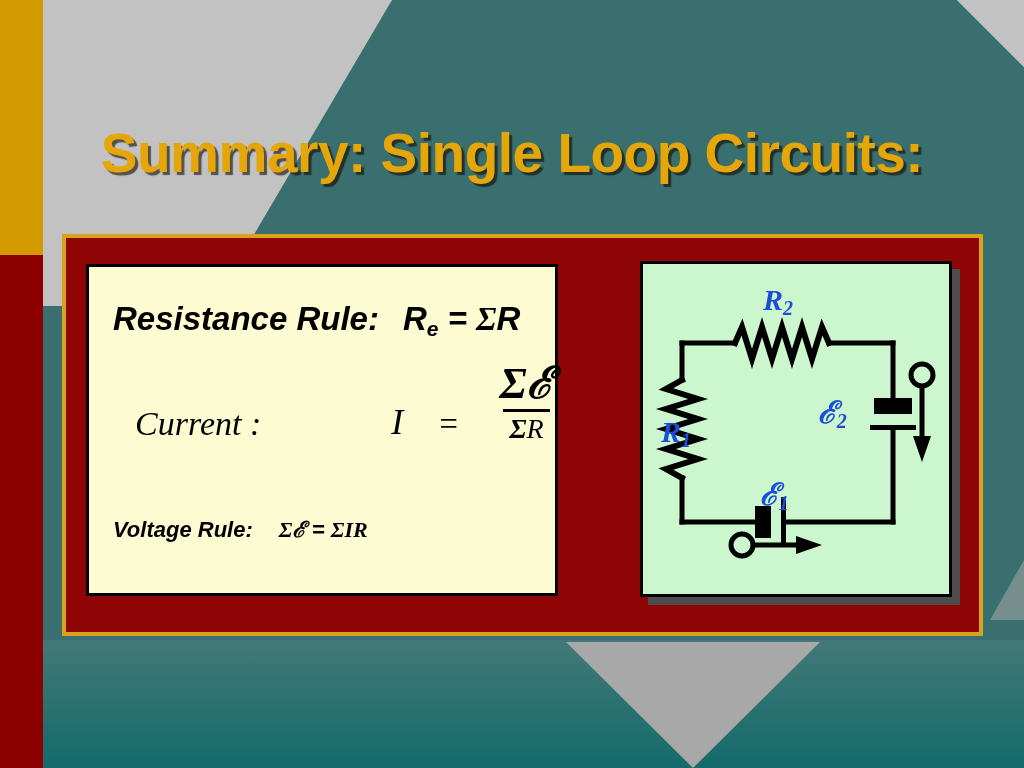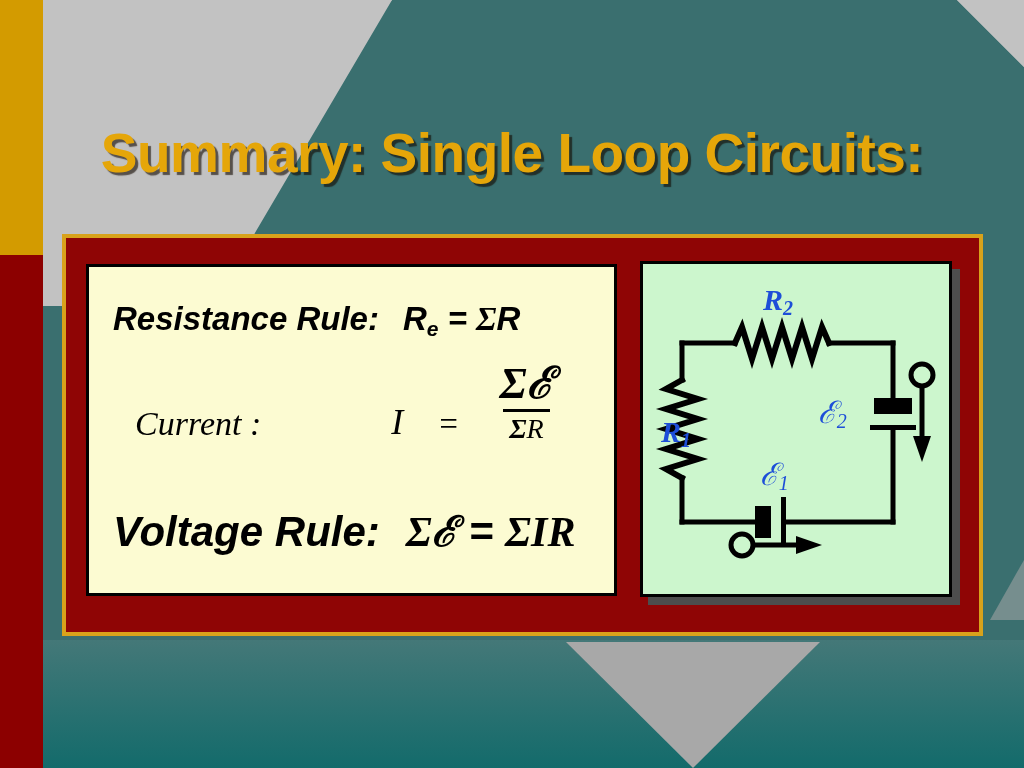--- a/index.html
+++ b/index.html
@@ -34,21 +34,21 @@
   
   #panel{
     position:absolute;left:62px;top:234px;width:921px;height:402px;
     background:#8f0505;
     border:4px solid #d8a21b;
     box-sizing:border-box;
   }
 
   
   #formula-card{
-    position:absolute;left:86px;top:264px;width:531px;height:332px;
+    position:absolute;left:86px;top:264px;width:472px;height:332px;
     background:#fcfbd2;
     border:3px solid #000;
     box-sizing:border-box;
   }
   .frow{position:absolute;color:#000;white-space:nowrap;}
 
   .f-res{
     left:24px;top:33px;
     font-size:33px;font-weight:bold;font-style:italic;
     font-family:"Liberation Sans",sans-serif;
@@ -67,22 +67,22 @@
   .f-cur .lbl{padding-right:4px;}
   .f-cur .spacer{width:78px;}
   .f-cur .ivar{font-size:36px;padding-right:10px;}
   .f-cur .eq{font-size:33px;padding-right:10px;}
   .frac{display:inline-flex;flex-direction:column;align-items:center;line-height:1;}
   .frac .num{padding:0 6px 3px 6px;font-size:44px;}
   .frac .den{padding:3px 6px 0 6px;font-size:28px;border-top:3px solid #000;}
   .emf{font-family:"Liberation Serif",serif;font-style:italic;font-weight:bold;}
 
   .f-volt{
-    left:24px;top:234px;
-    font-size:42px;font-weight:bold;font-style:italic;
+    left:24px;top:246px;
+    font-size:22px;font-weight:bold;font-style:italic;
     font-family:"Liberation Sans",sans-serif;
   }
   .f-volt .gap{display:inline-block;width:26px;}
   .serifbit{font-family:"Liberation Serif",serif;font-style:italic;font-weight:bold;}
 
   
   #circuit-shadow{
     position:absolute;left:648px;top:269px;width:312px;height:336px;
     background:#4d4d4d;
   }
@@ -93,28 +93,28 @@
     box-sizing:border-box;
   }
   #circuit-svg{position:absolute;left:0;top:0;}
 
   .cklabel{position:absolute;color:#1d4ed8;white-space:nowrap;}
   .r-lab{
     font-family:"Liberation Serif",serif;font-style:italic;font-weight:bold;font-size:30px;
   }
   .r-lab .s{font-size:20px;vertical-align:-5px;}
   .e-lab{
-    font-family:"Liberation Serif",serif;font-style:italic;font-weight:normal;font-size:31px;
+    font-family:"Liberation Serif",serif;font-style:italic;font-weight:bold;font-size:31px;
   }
   .e-lab .s{font-size:20px;vertical-align:-5px;}
 
   #lab-r2{left:763px;top:283px;}
   #lab-r1{left:661px;top:415px;font-style:italic;}
   #lab-e2{left:818px;top:390px;}
-  #lab-e1{left:760px;top:452px;}
+  #lab-e1{left:760px;top:472px;}
 </style>
 </head>
 <body>
 
 <div id="slide">
 
   <div class="bg-layer bg-gray"></div>
 
   <svg class="bg-svg" width="1024" height="768">
 

